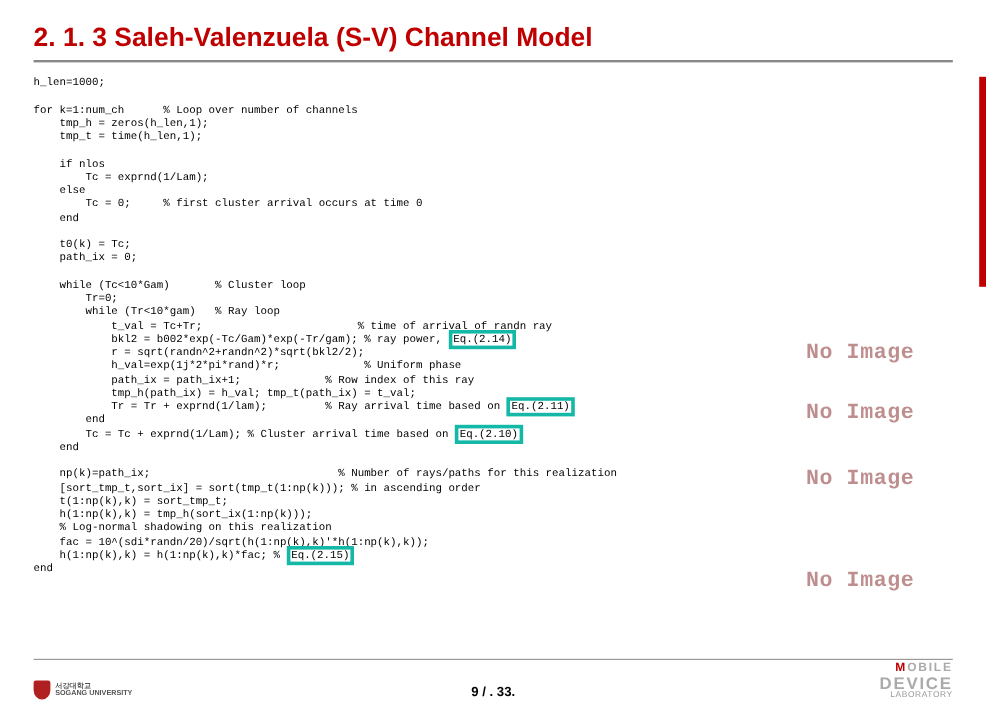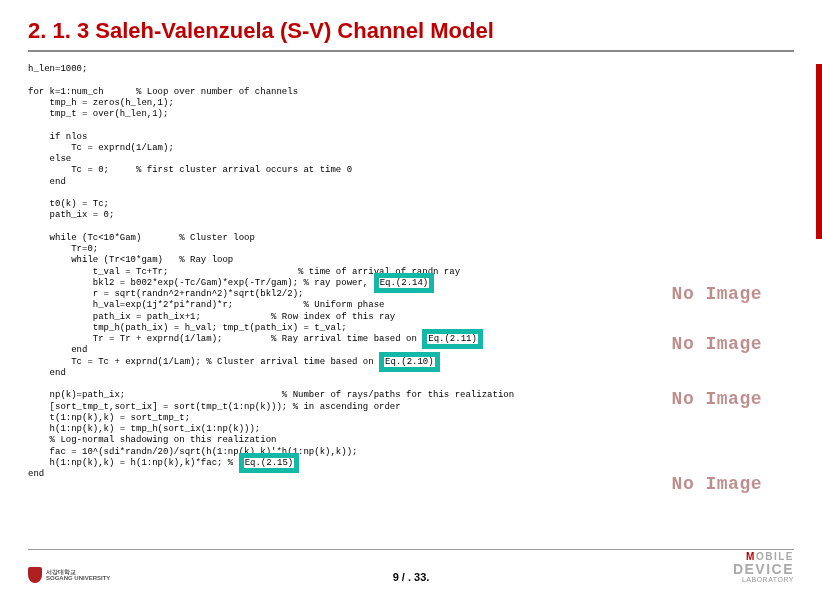--- a/index.html
+++ b/index.html
@@ -39,21 +39,21 @@
   .code-area {
     font-family: "Courier New", monospace;
     font-size: 9px;
     line-height: 1.25;
     white-space: pre;
     color: #000;
     margin-top: 12px;
   }
   .code-area .kw { font-weight: normal; }
   .code-area .hl {
-    border: 5px solid #14b8a6;
+    border: 3px solid #14b8a6;
     padding: 0 1px;
     color: #000;
   }
   .no-image {
     position: absolute;
     font-family: Liberation Mono, monospace;
     font-weight: bold;
     color: #7f1d1d;
     opacity: 0.5;
     font-size: 18px;
@@ -126,21 +126,21 @@
 
 <div class="slide">
   <div class="title">2. 1. 3 Saleh-Valenzuela (S-V) Channel Model</div>
   <div class="title-underline"></div>
   <div class="red-bar"></div>
 
   <div class="code-area"><span>h_len=1000;</span>
 
 <span class="kw">for</span><span> k=1:num_ch      % Loop over number of channels</span>
 <span>    tmp_h = zeros(h_len,1);</span>
-<span>    tmp_t = over(h_len,1);</span>
+<span>    tmp_t = time(h_len,1);</span>
 
 <span>    if nlos</span>
 <span>        Tc = exprnd(1/Lam);</span>
 <span>    else</span>
 <span>        Tc = 0;     % first cluster arrival occurs at time 0</span>
 <span>    end</span>
 
 <span>    t0(k) = Tc;</span>
 <span>    path_ix = 0;</span>
 

